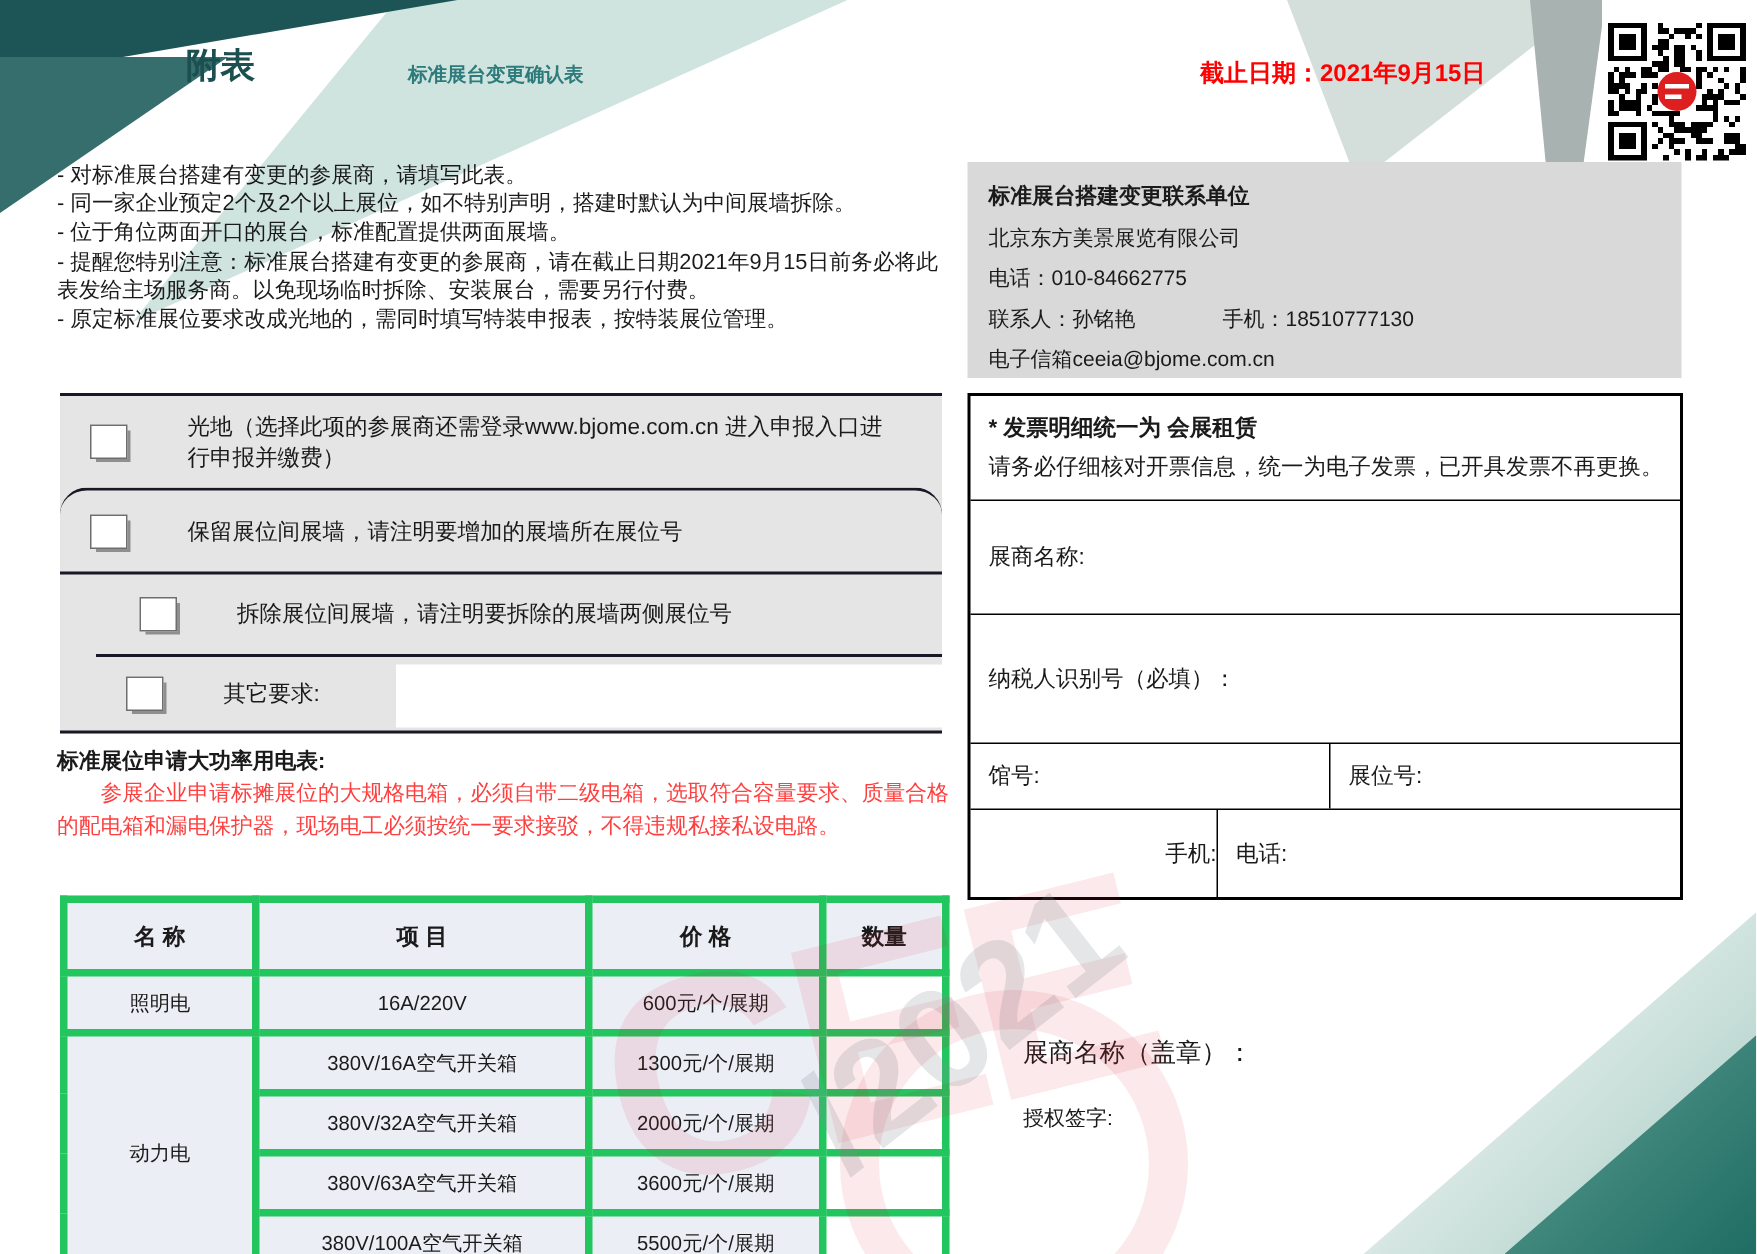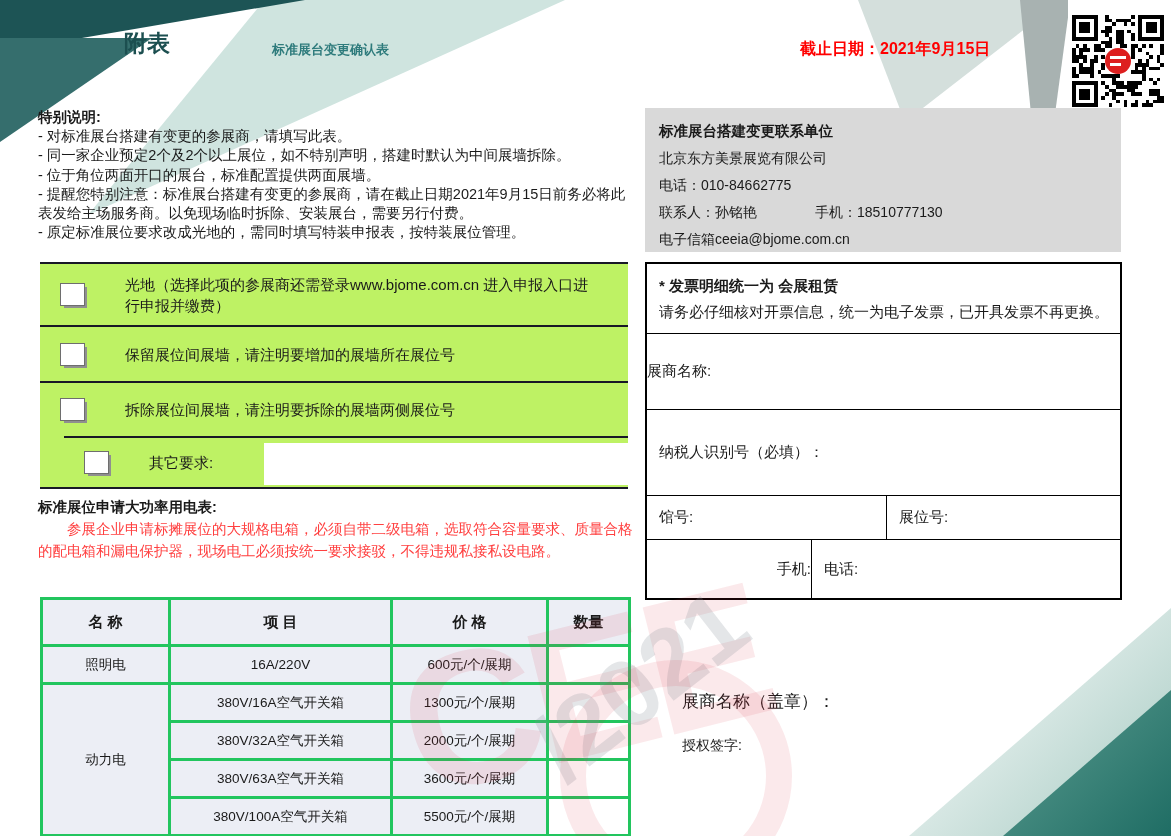--- a/index.html
+++ b/index.html
@@ -33,53 +33,53 @@
   .qr-logo{position:absolute;left:50%;top:50%;width:26px;height:26px;margin:-13px 0 0 -13px;background:#dd1f1f;border-radius:50%;}
   .qr-logo i{position:absolute;left:5px;height:3px;background:#fff;}
   .qr-logo i.l1{top:8px;right:5px;}
   .qr-logo i.l2{top:15px;right:10px;}
 
   
   .notes{left:38px;top:108px;width:600px;z-index:3;font-size:14.5px;line-height:19.2px;}
   .notes-h{font-weight:bold;}
 
   
-  .opts{left:40px;top:262px;width:588px;z-index:3;background:#bef264;border-bottom:2px solid #181826;}
+  .opts{left:40px;top:262px;width:588px;z-index:3;background:#e5e5e5;border-bottom:2px solid #181826;}
   .opt{position:relative;display:flex;align-items:center;border-top:2px solid #181826;box-sizing:border-box;}
   .opt-1{height:63px;}
-  .opt-2{height:56px;}
-  .opt-3{height:55px;}
+  .opt-2{height:56px;border-radius:18px;}
+  .opt-3{height:55px;justify-content:flex-end;}
   .opt-4{height:51px;margin-left:24px;}
   .cb{flex:0 0 auto;width:23px;height:21px;margin-left:20px;background:#fff;border:1px solid #6e6e6e;box-shadow:3px 3px 0 -1px #8f8f8f;cursor:pointer;}
   .opt-label{margin-left:40px;font-size:15px;line-height:21px;width:470px;}
   .other-input{position:absolute;left:200px;top:5px;width:412px;height:40px;background:#fff;border:none;outline:none;font-size:15px;font-family:inherit;}
 
   
   .power-h{left:38px;top:498px;font-size:14.5px;font-weight:bold;z-index:3;}
   .power-warn{left:38px;top:518px;width:596px;font-size:14.5px;line-height:22px;color:#ff4040;text-indent:2em;z-index:3;}
 
   
   .ptable{left:40px;top:597px;width:588px;z-index:3;border-collapse:collapse;table-layout:fixed;background:#eceef5;}
-  .ptable td,.ptable th{border:3px solid #22c55e;font-size:13.5px;text-align:center;padding:0;}
+  .ptable td,.ptable th{border:5px solid #22c55e;font-size:13.5px;text-align:center;padding:0;}
   .ptable{border:2px solid #2c2c3e;}
   .ptable th{height:44px;font-size:15px;font-weight:bold;}
   .ptable td{height:35px;}
   .ptable .qty{background:#fff;cursor:text;}
   .col-name{width:128px;}.col-item{width:222px;}.col-price{width:156px;}.col-qty{width:82px;}
 
   
   .contact{left:645px;top:108px;width:476px;height:144px;background:#d9d9d9;z-index:3;box-sizing:border-box;padding:10px 0 0 14px;font-size:14px;line-height:27px;}
   .contact-title{font-weight:bold;font-size:14.5px;}
   .contact .gap{display:inline-block;width:58px;}
 
   .inv{left:645px;top:262px;width:477px;height:338px;z-index:3;border:2px solid #000;box-sizing:border-box;background:#fff;font-size:15px;}
   .inv-row{box-sizing:border-box;border-bottom:1.5px solid #000;display:flex;}
   .inv-r1{height:70px;display:block;padding:9px 10px 0 12px;line-height:26px;}
   .inv-r1 .b{font-weight:bold;}
-  .inv-r2{height:76px;align-items:center;cursor:text;}
+  .inv-r2{height:76px;align-items:center;padding-left:12px;cursor:text;}
   .inv-r3{height:86px;align-items:center;padding-left:12px;cursor:text;}
   .inv-r4{height:44px;}
   .inv-r5{height:58px;border-bottom:none;}
   .inv-cell{box-sizing:border-box;display:flex;align-items:center;padding-left:12px;border-right:1.5px solid #000;cursor:text;}
   .inv-cell:last-child{border-right:none;}
   .c-hall{width:240px;}.c-booth{flex:1;}
   .c-contact{width:145px;}.c-mobile{width:165px;justify-content:flex-end;}.c-phone{flex:1;}
 
   .sig-seal{left:682px;top:690px;font-size:17px;z-index:3;}
   .sig-sign{left:682px;top:737px;font-size:14px;z-index:3;}
@@ -283,21 +283,20 @@
         <rect x="1" y="19" width="5" height="5" fill="#fff"></rect>
         <rect x="2" y="20" width="3" height="3" fill="#000"></rect>
       </svg>
     <div class="qr-logo">
         <i class="l1"></i>
         <i class="l2"></i>
       </div>
   </div>
 
   <div class="abs notes">
-    <div class="notes-h">特别说明:</div>
     <div class="note-line">- 对标准展台搭建有变更的参展商，请填写此表。</div>
     <div class="note-line">- 同一家企业预定2个及2个以上展位，如不特别声明，搭建时默认为中间展墙拆除。</div>
     <div class="note-line">- 位于角位两面开口的展台，标准配置提供两面展墙。</div>
     <div class="note-line">- 提醒您特别注意：标准展台搭建有变更的参展商，请在截止日期2021年9月15日前务必将此表发给主场服务商。以免现场临时拆除、安装展台，需要另行付费。</div>
     <div class="note-line">- 原定标准展位要求改成光地的，需同时填写特装申报表，按特装展位管理。</div>
   </div>
 
   <div class="abs opts">
     <div class="opt opt-1">
       <span class="cb"></span>

